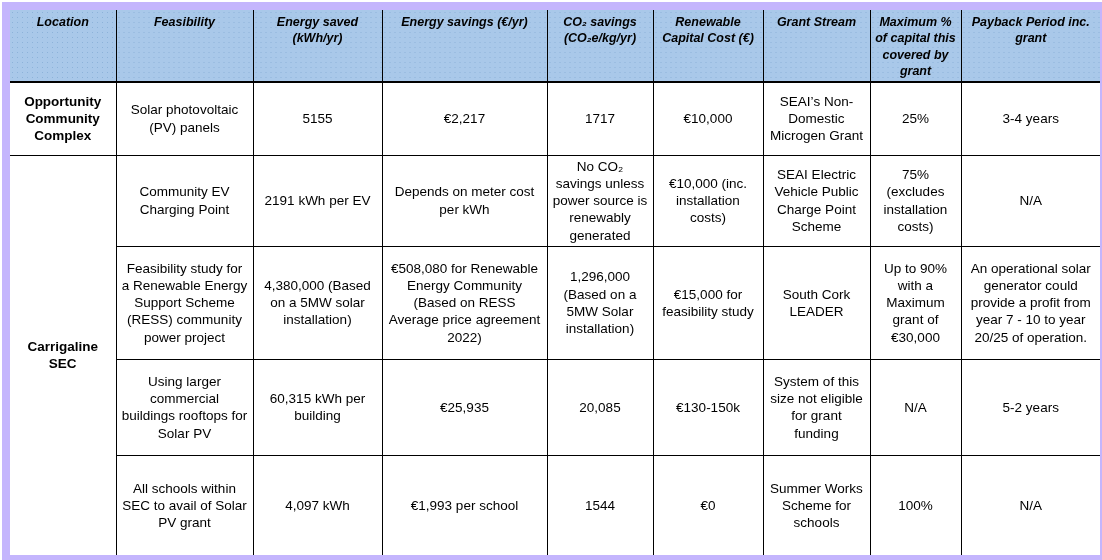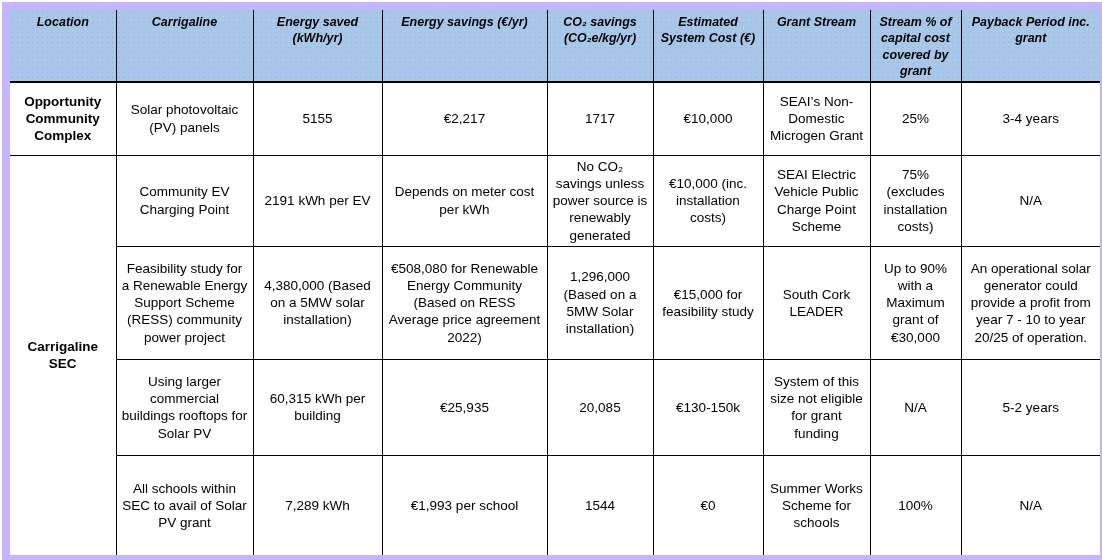--- a/index.html
+++ b/index.html
@@ -69,27 +69,27 @@
       <col style="width:165px">
         <col style="width:106px">
         <col style="width:110px">
       <col style="width:107px">
         <col style="width:91px">
         <col style="width:143px">
     </colgroup>
     <thead>
       <tr class="hr">
         <th>Location</th>
-        <th>Carrigaline</th>
+        <th>Feasibility</th>
         <th>Energy saved (kWh/yr)</th>
         <th>Energy savings (€/yr)</th>
         <th>CO₂ savings (CO₂e/kg/yr)</th>
-        <th>Estimated System Cost (€)</th>
+        <th>Renewable Capital Cost (€)</th>
         <th>Grant Stream</th>
-        <th>Stream % of capital cost covered by grant</th>
+        <th>Maximum % of capital this covered by grant</th>
         <th>Payback Period inc. grant</th>
       </tr>
     </thead>
     <tbody>
       <tr class="r1">
         <td class="loc">Opportunity Community Complex</td>
         <td>Solar photovoltaic (PV) panels</td>
         <td>5155</td>
         <td>€2,217</td>
         <td>1717</td>
@@ -124,21 +124,21 @@
         <td>60,315 kWh per building</td>
         <td>€25,935</td>
         <td>20,085</td>
         <td>€130-150k</td>
         <td>System of this size not eligible for grant funding</td>
         <td>N/A</td>
         <td>5-2 years</td>
       </tr>
       <tr class="r5">
         <td>All schools within SEC to avail of Solar PV grant</td>
-        <td>7,289 kWh</td>
+        <td>4,097 kWh</td>
         <td>€1,993 per school</td>
         <td>1544</td>
         <td>€0</td>
         <td>Summer Works Scheme for schools</td>
         <td>100%</td>
         <td class="va-top">N/A</td>
       </tr>
     </tbody>
   </table>
 </div>

